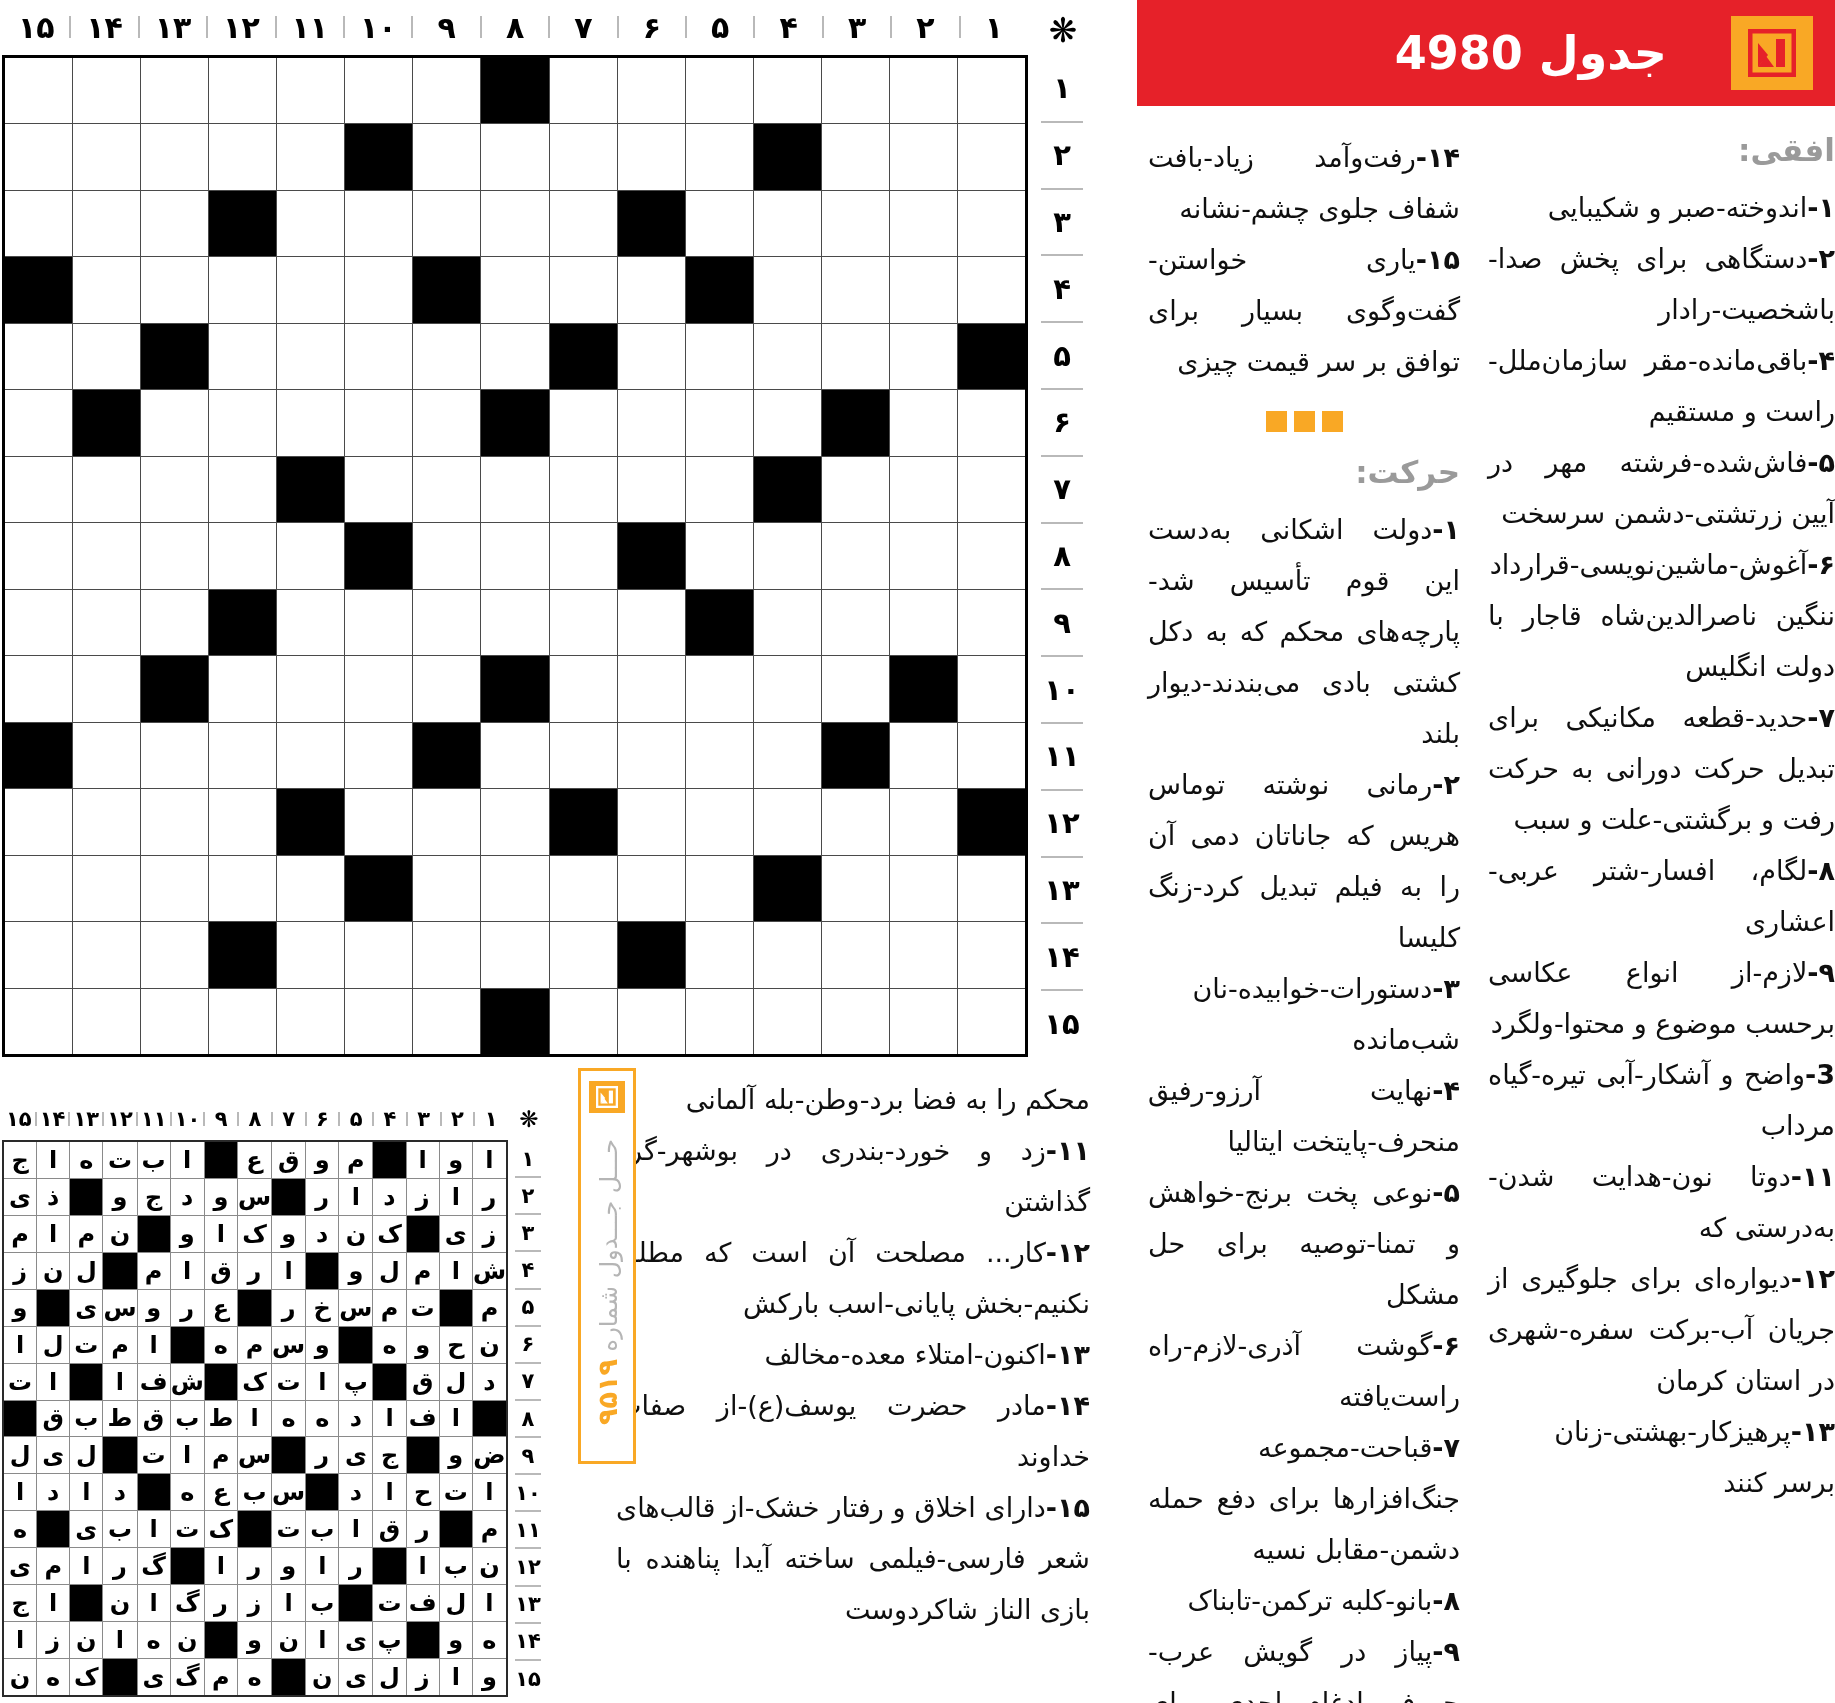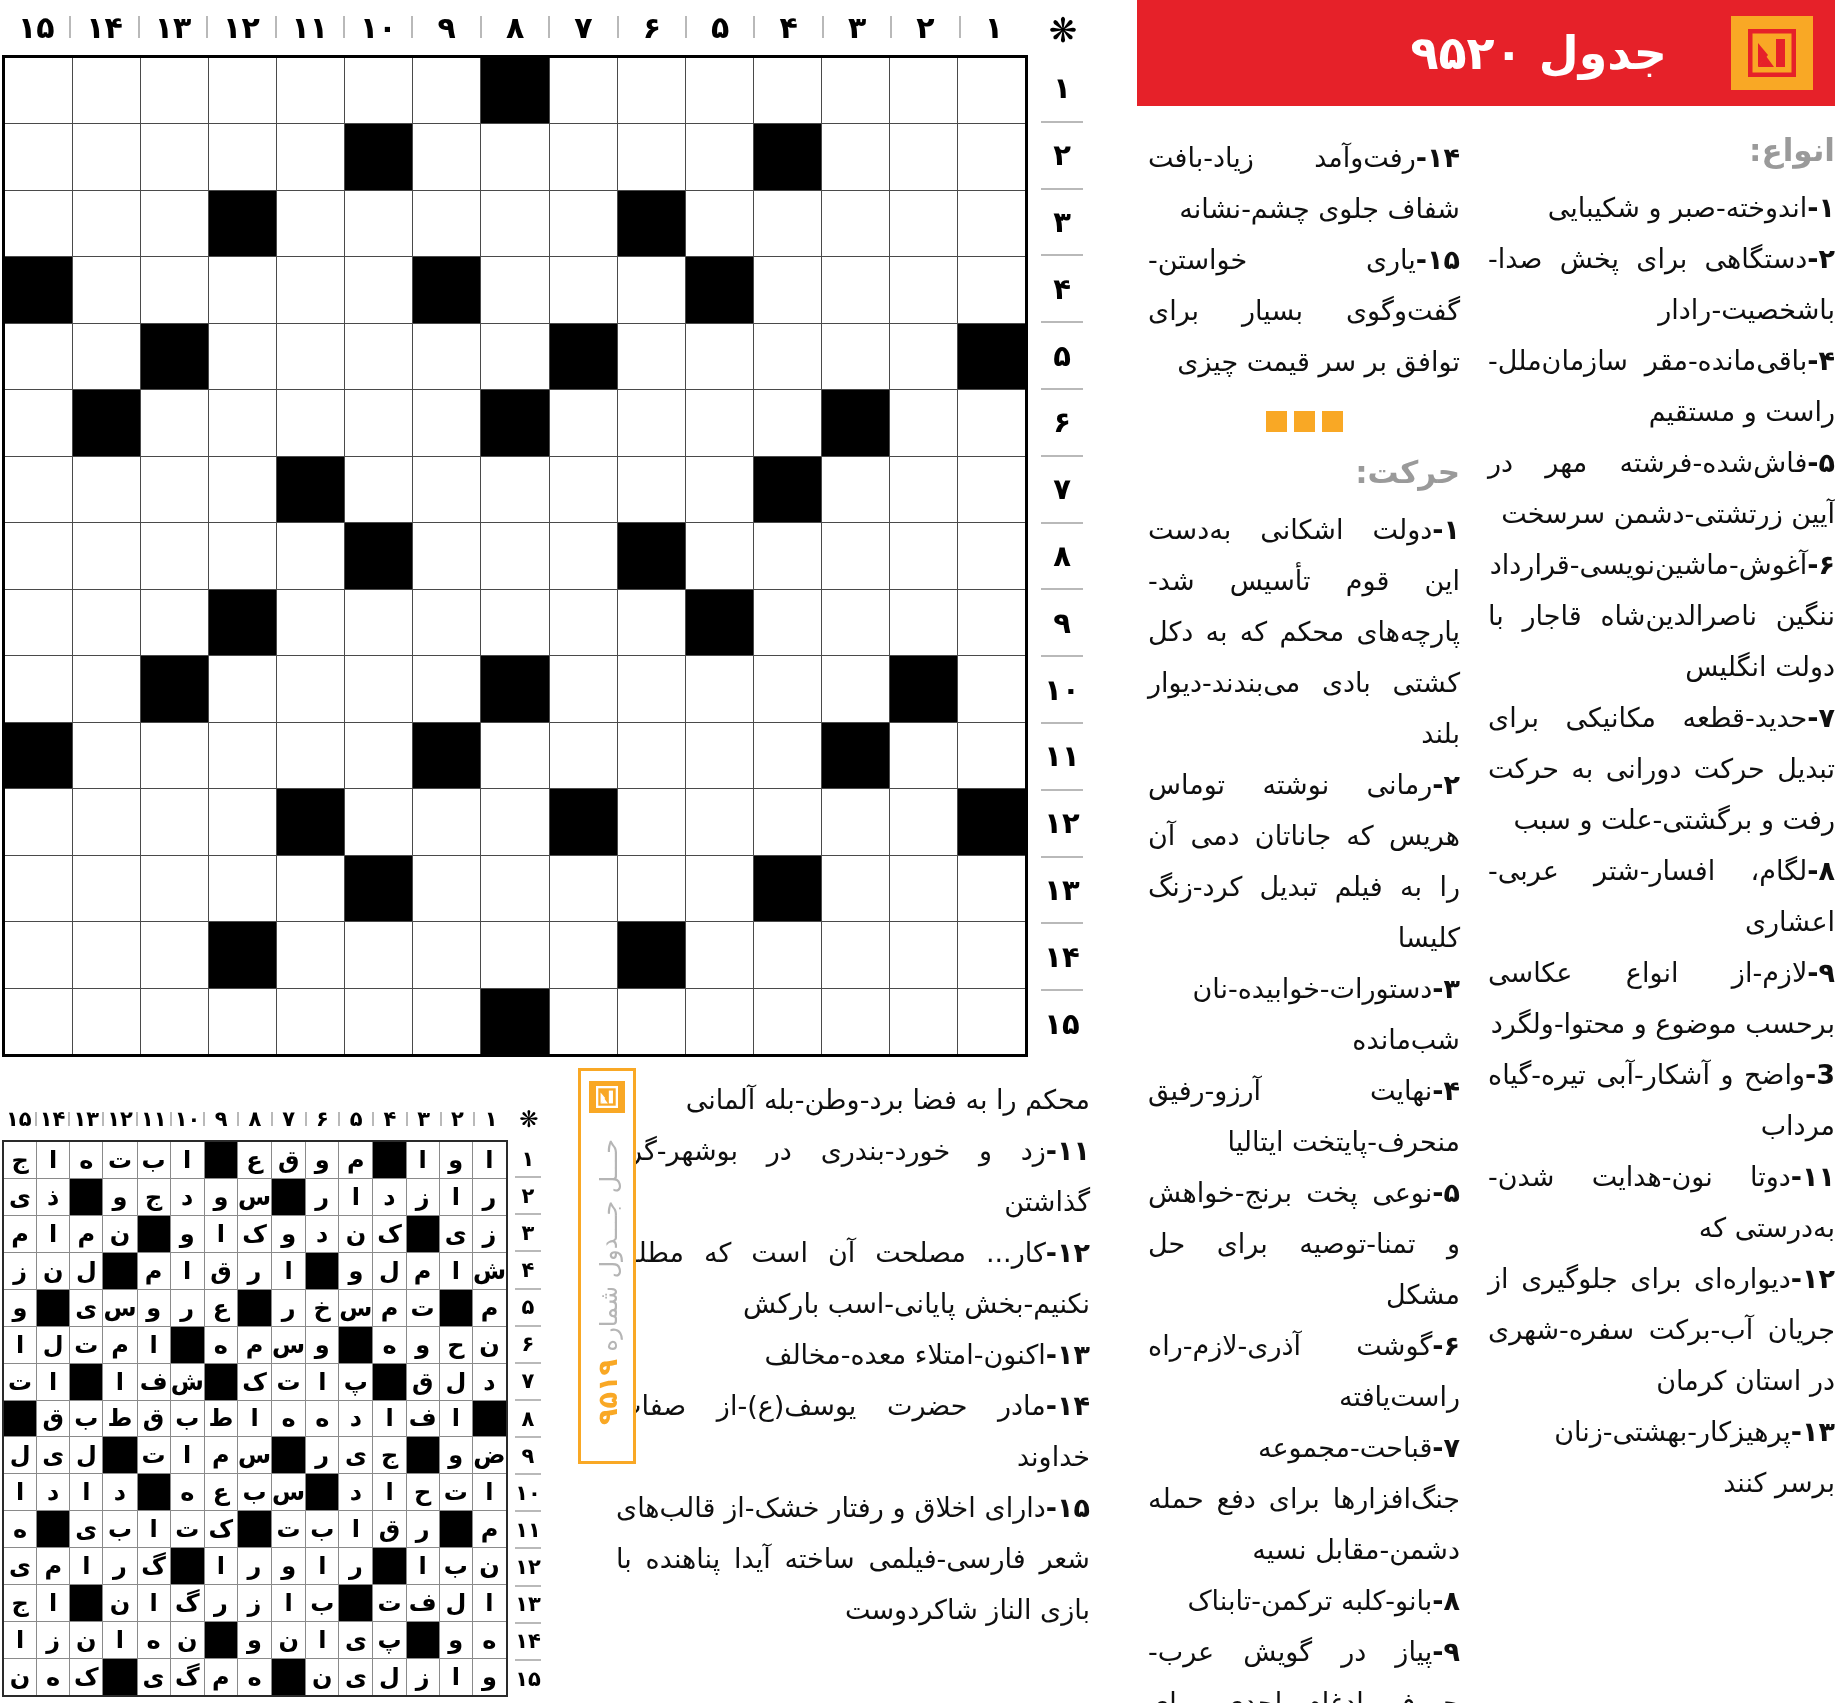--- a/index.html
+++ b/index.html
@@ -46,21 +46,21 @@
   .sol-label-badge { position:absolute; left:50%; transform:translateX(-50%); top:10px; width:36px; height:32px; background:var(--orange); display:flex; align-items:center; justify-content:center; }
   .sol-label-text { position:absolute; top:54%; left:50%; transform:translate(-50%,-50%) rotate(-90deg); white-space:nowrap; font-size:24px; color:#b5b5b5; direction:rtl; }
   .sol-label-text .num { color:var(--orange); font-weight:bold; font-size:27px; }
 </style>
 </head>
 <body>
 
 <div class="page">
 
   <div class="red-header" style="left:1137px; top:0; width:698px; height:106px;">
-    <div class="title" style="right:168px; top:26px;">جدول ۹۵۲۰</div>
+    <div class="title" style="right:168px; top:26px;">جدول 4980</div>
     <div class="brand-badge" style="right:22px; top:16px; width:82px; height:74px; background:#f9a825;">
       <svg width="48" height="48" viewBox="0 0 48 48">
         <rect x="2" y="2" width="44" height="44" fill="none" stroke="#e62129" stroke-width="5"></rect>
         <polygon points="10,38 10,14 20,26" fill="#e62129"></polygon>
         <rect x="28" y="10" width="9" height="28" fill="#e62129"></rect>
         <polygon points="10,38 26,38 18,27" fill="#e62129"></polygon>
       </svg>
     </div>
   </div>
 
@@ -349,21 +349,21 @@
       <div class="rn">۱۲</div>
       <div class="rline" style="top: 800.6px; left: 7px; width: 42px;"></div>
       <div class="rn">۱۳</div>
       <div class="rline" style="top: 867.4px; left: 7px; width: 42px;"></div>
       <div class="rn">۱۴</div>
       <div class="rline" style="top: 934.2px; left: 7px; width: 42px;"></div>
       <div class="rn">۱۵</div>
     </div>
 
   <div class="clue-col" style="left:1488px; top:132px; width:347px;">
-    <div class="clue-heading">انواع:</div>
+    <div class="clue-heading">افقی:</div>
     <div id="clues-right">
         <div class="clue"><span class="cnum">۱-</span>اندوخته-صبر و شکیبایی</div>
         <div class="clue"><span class="cnum">۲-</span>دستگاهی برای پخش صدا-باشخصیت-رادار</div>
         <div class="clue"><span class="cnum">۴-</span>باقی‌مانده-مقر سازمان‌ملل-راست و مستقیم</div>
         <div class="clue"><span class="cnum">۵-</span>فاش‌شده-فرشته مهر در آیین زرتشتی-دشمن سرسخت</div>
         <div class="clue"><span class="cnum">۶-</span>آغوش-ماشین‌نویسی-قرارداد ننگین ناصرالدین‌شاه قاجار با دولت انگلیس</div>
         <div class="clue"><span class="cnum">۷-</span>حدید-قطعه مکانیکی برای تبدیل حرکت دورانی به حرکت رفت و برگشتی-علت و سبب</div>
         <div class="clue"><span class="cnum">۸-</span>لگام، افسار-شتر عربی-اعشاری</div>
         <div class="clue"><span class="cnum">۹-</span>لازم-از انواع عکاسی برحسب موضوع و محتوا-ولگرد</div>
         <div class="clue"><span class="cnum">3-</span>واضح و آشکار-آبی تیره-گیاه مرداب</div>

